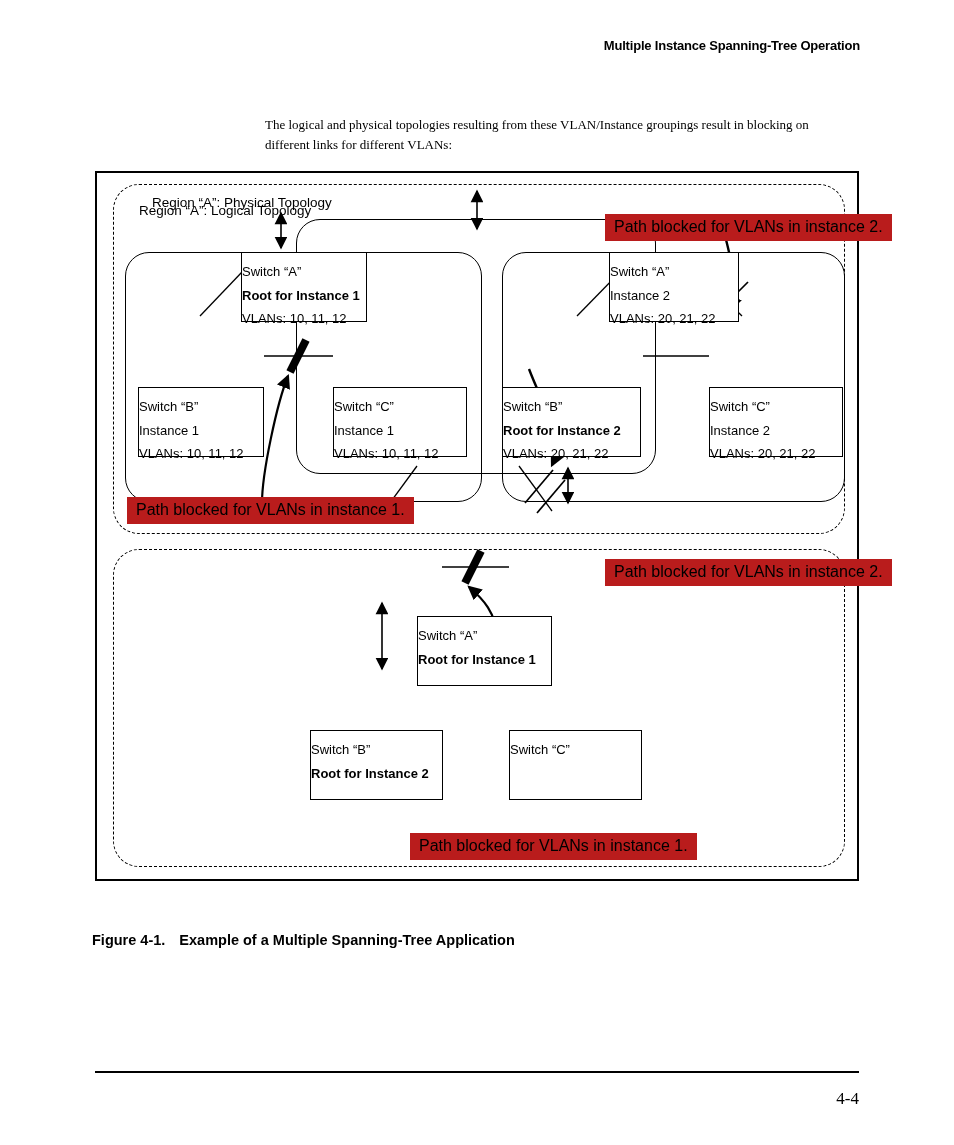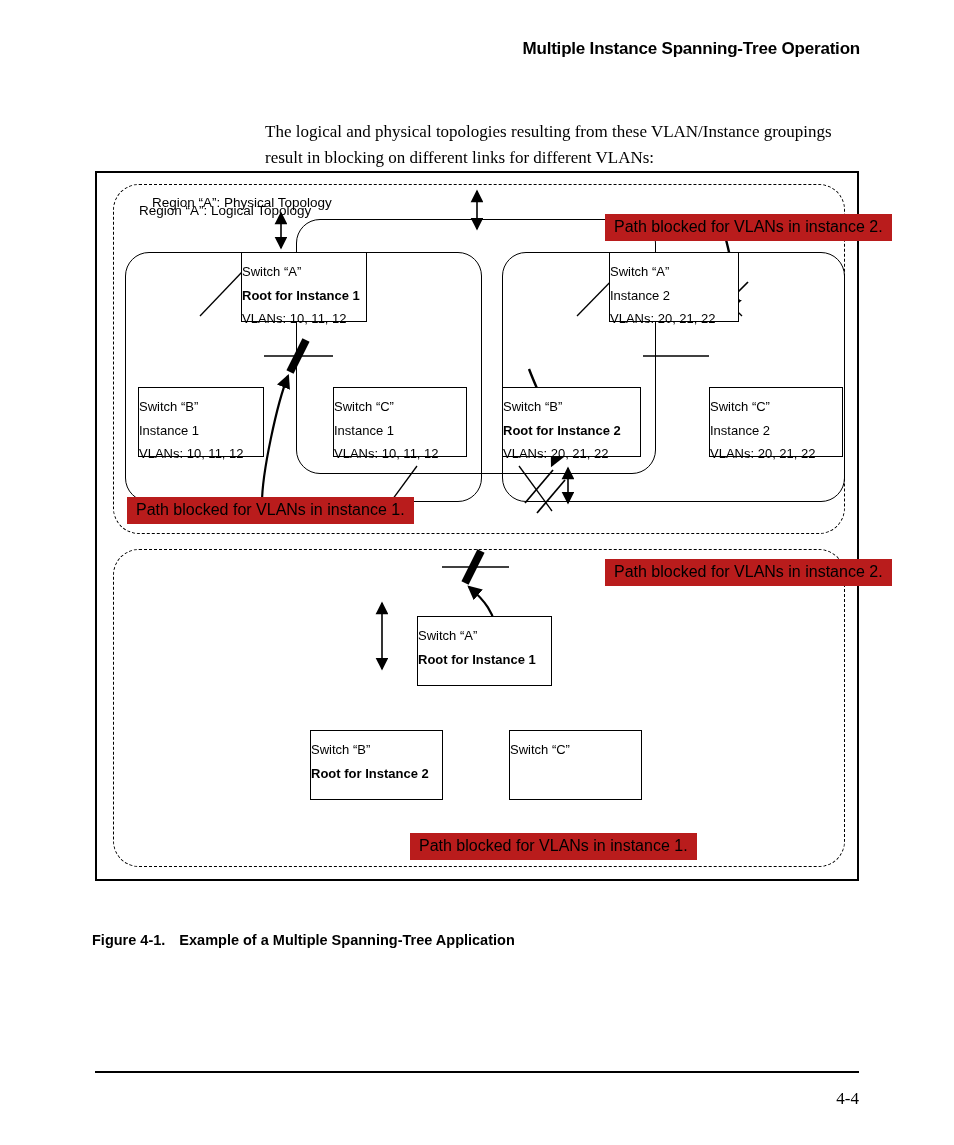--- a/index.html
+++ b/index.html
@@ -20,38 +20,38 @@
   #page-header {
     position: absolute;
     top: 38px;
     right: 94px;
     text-align: right;
     line-height: 1.25;
   }
   #page-header .hdr-title {
     font-family: "Liberation Sans", sans-serif;
     font-weight: bold;
-    font-size: 17px;
+    font-size: 13px;
     letter-spacing: -0.2px;
   }
   #page-header .hdr-sub {
     font-family: "Liberation Sans", sans-serif;
     font-weight: normal;
     font-size: 14.5px;
     margin-top: 3px;
   }
 
   
   #intro-paragraph {
     position: absolute;
     left: 265px;
     top: 102px;
     width: 580px;
     font-family: "Liberation Serif", serif;
-    font-size: 17px;
+    font-size: 13px;
     line-height: 1.5;
   }
 
   
   #figure-frame {
     position: absolute;
     left: 95px;
     top: 171px;
     width: 764px;
     height: 710px;

